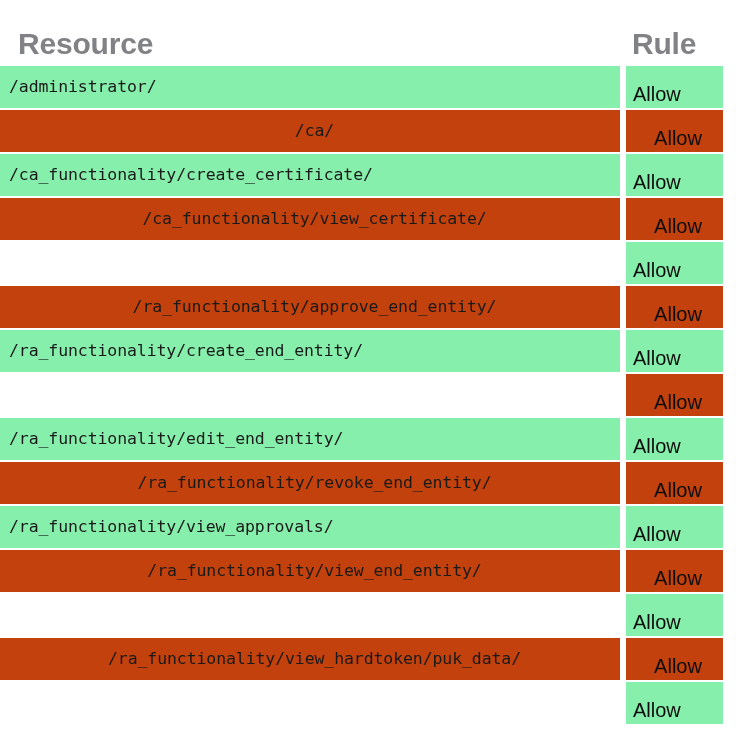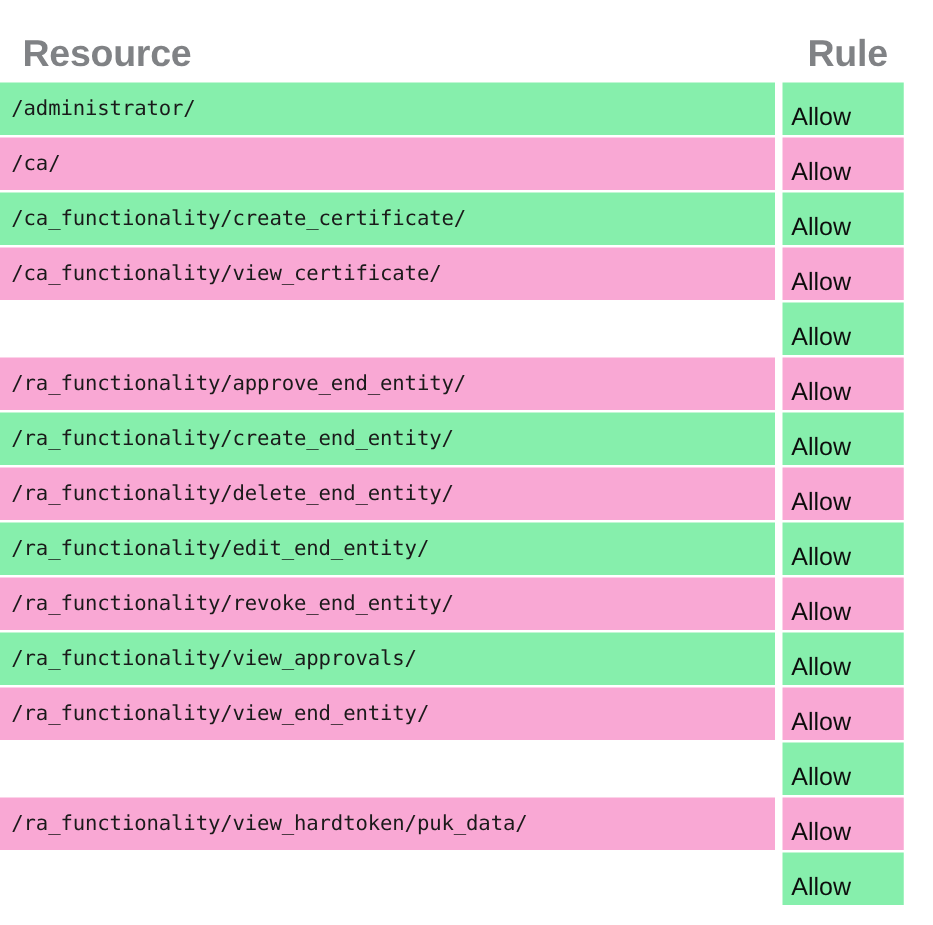--- a/index.html
+++ b/index.html
@@ -39,21 +39,21 @@
     font-size: 30px;
     line-height: 32px;
     color: #808285;
     letter-spacing: -0.2px;
     white-space: nowrap;
   }
   .th-resource {
     left: 18px;
   }
   .th-rule {
-    left: 646px;
+    left: 632px;
   }
 
   
   .table-body {
     position: absolute;
     top: 66px;
     left: 0;
     width: 746px;
   }
   .row {
@@ -94,21 +94,21 @@
   }
   .rule-text {
     font-family: "Liberation Sans", sans-serif;
     font-size: 20px;
     line-height: 24px;
     color: #0d0d0d;
     white-space: nowrap;
     margin-top: 13px;
   }
 </style>
-<style>body{background:#ffffff;}.th{color:#808285;}.row-odd .cell{background:#86efac;}.row-even .cell{background:#f9a8d4;}.resource-text{color:#1a1a1a;}</style></head>
+<style>body{background:#ffffff;}.th{color:#808285;}.row-odd .cell{background:#86efac;}.row-even .cell{background:#c2410c;justify-content:center;}.resource-text{color:#1a1a1a;}</style></head>
 <body>
 
 <div class="access-table">
 
   <div class="table-head">
     <div class="th th-resource">Resource</div>
     <div class="th th-rule">Rule</div>
   </div>
 
   <div class="table-body" id="table-body">
@@ -159,23 +159,20 @@
       </div>
       <div class="row row-odd">
         <div class="cell cell-resource">
           <span class="resource-text">/ra_functionality/create_end_entity/</span>
         </div>
         <div class="cell cell-rule">
           <span class="rule-text">Allow</span>
         </div>
       </div>
       <div class="row row-even">
-        <div class="cell cell-resource">
-          <span class="resource-text">/ra_functionality/delete_end_entity/</span>
-        </div>
         <div class="cell cell-rule">
           <span class="rule-text">Allow</span>
         </div>
       </div>
       <div class="row row-odd">
         <div class="cell cell-resource">
           <span class="resource-text">/ra_functionality/edit_end_entity/</span>
         </div>
         <div class="cell cell-rule">
           <span class="rule-text">Allow</span>

